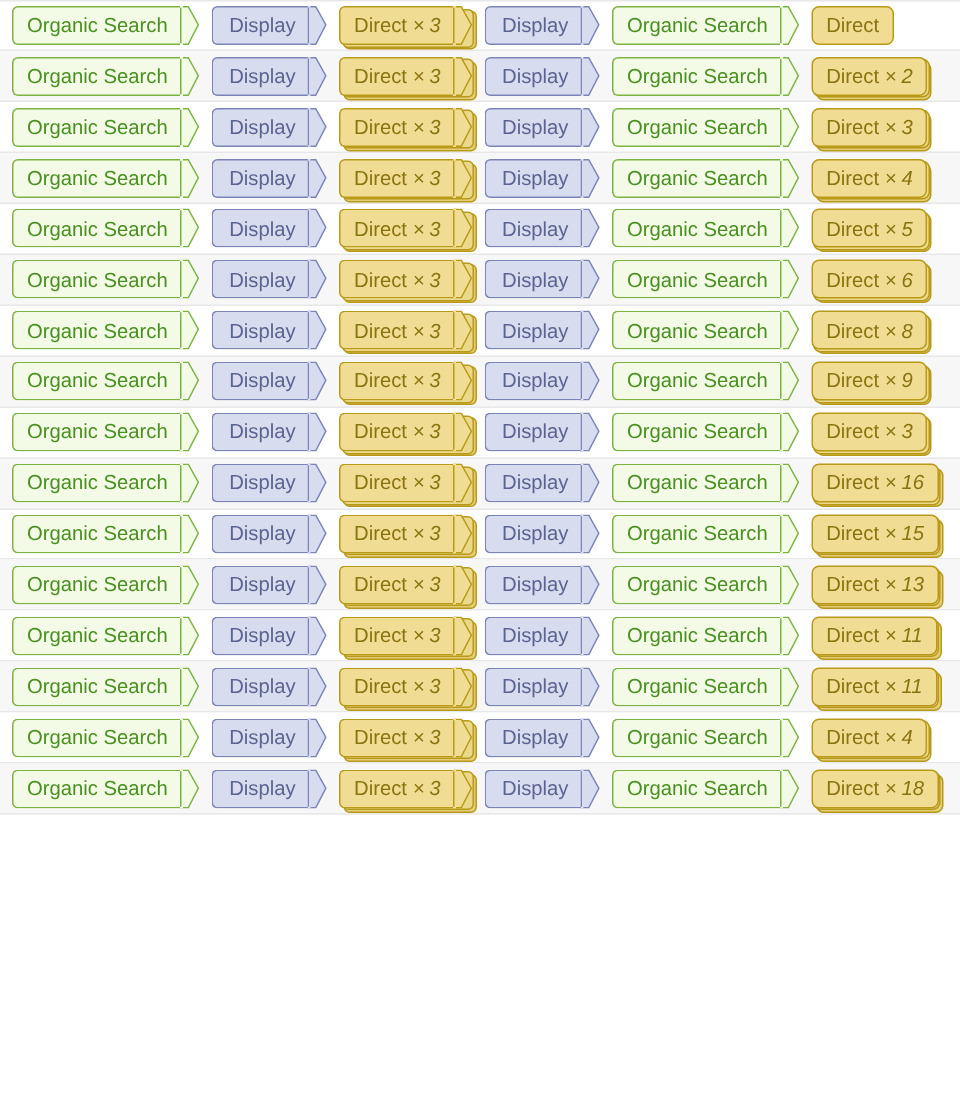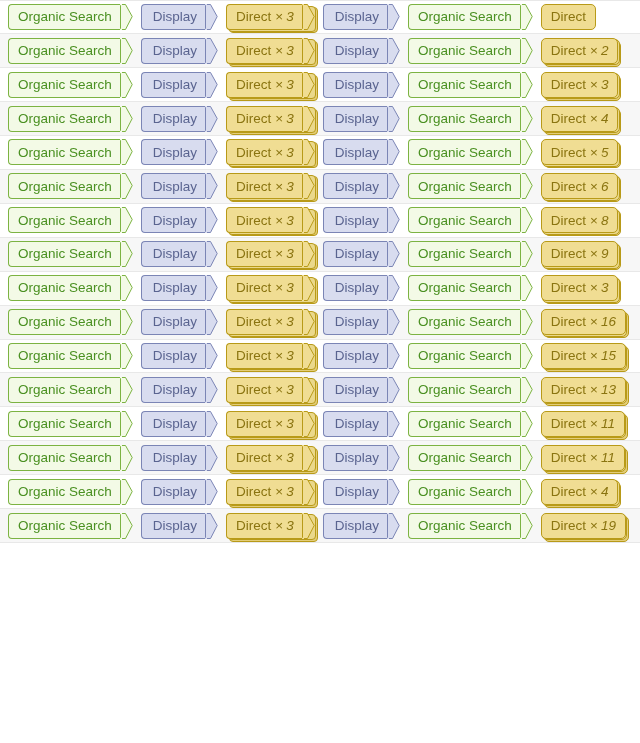--- a/index.html
+++ b/index.html
@@ -1375,18 +1375,18 @@
               <line x1="0" y1="25.5" x2="2" y2="25.5" stroke="#f3fae6" stroke-width="1.4"></line>
             </svg>
           </span>
         </span>
         <span class="chip gold terminal">
           <span class="stack"></span>
           <span class="stack2"></span>
           <span class="body">
             <span>Direct</span>
             <span class="times">×</span>
-            <span class="count">19</span>
+            <span class="count">18</span>
           </span>
         </span>
       </div>
     </div>
   </div>
 
 </body></html>

